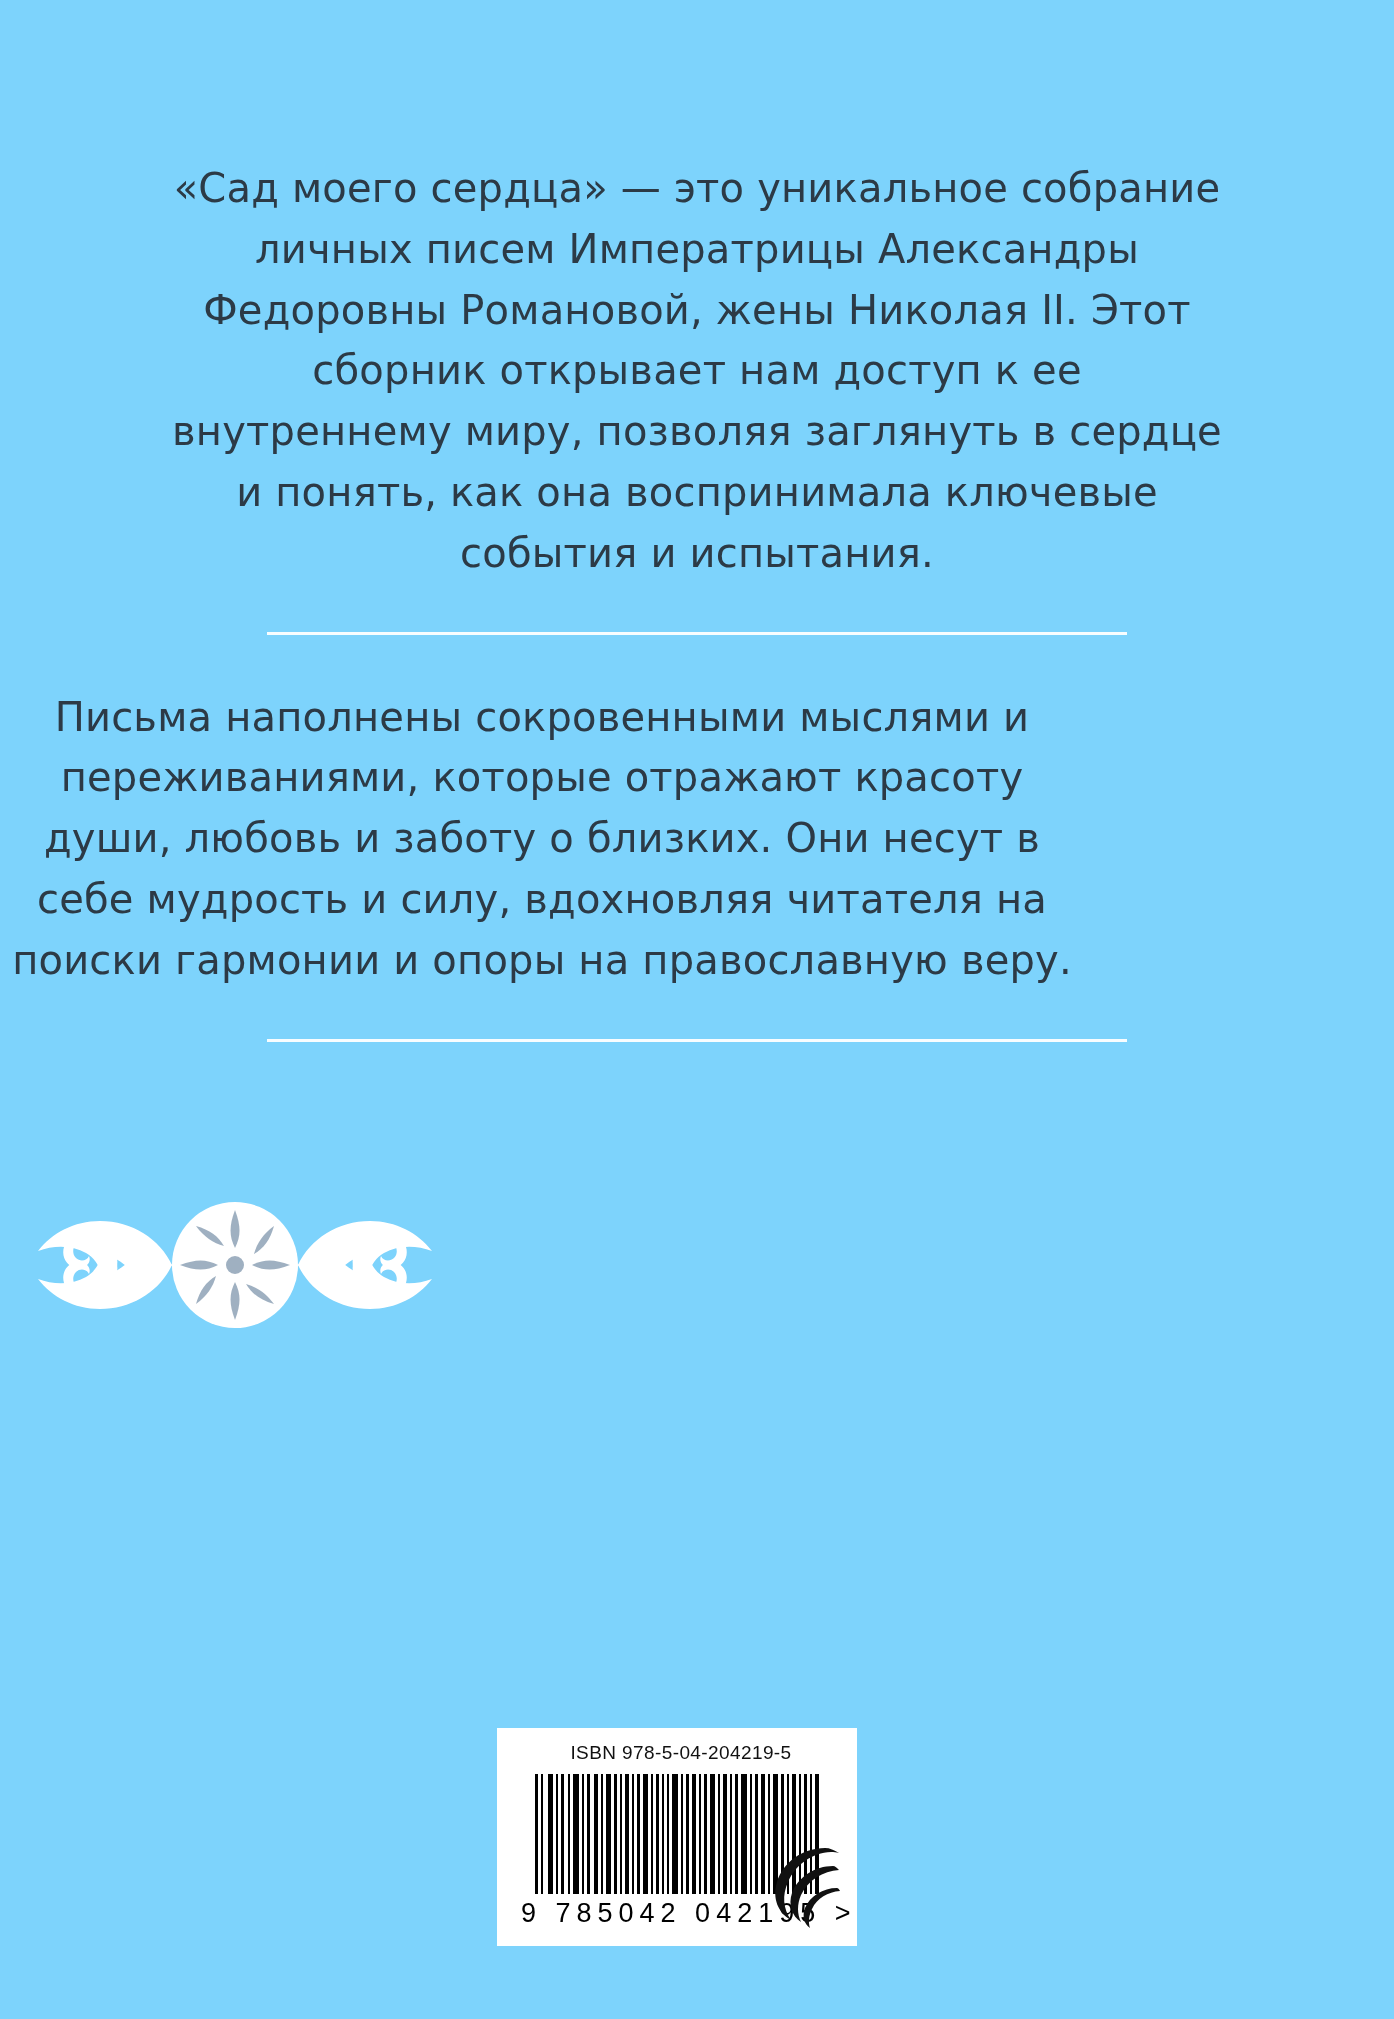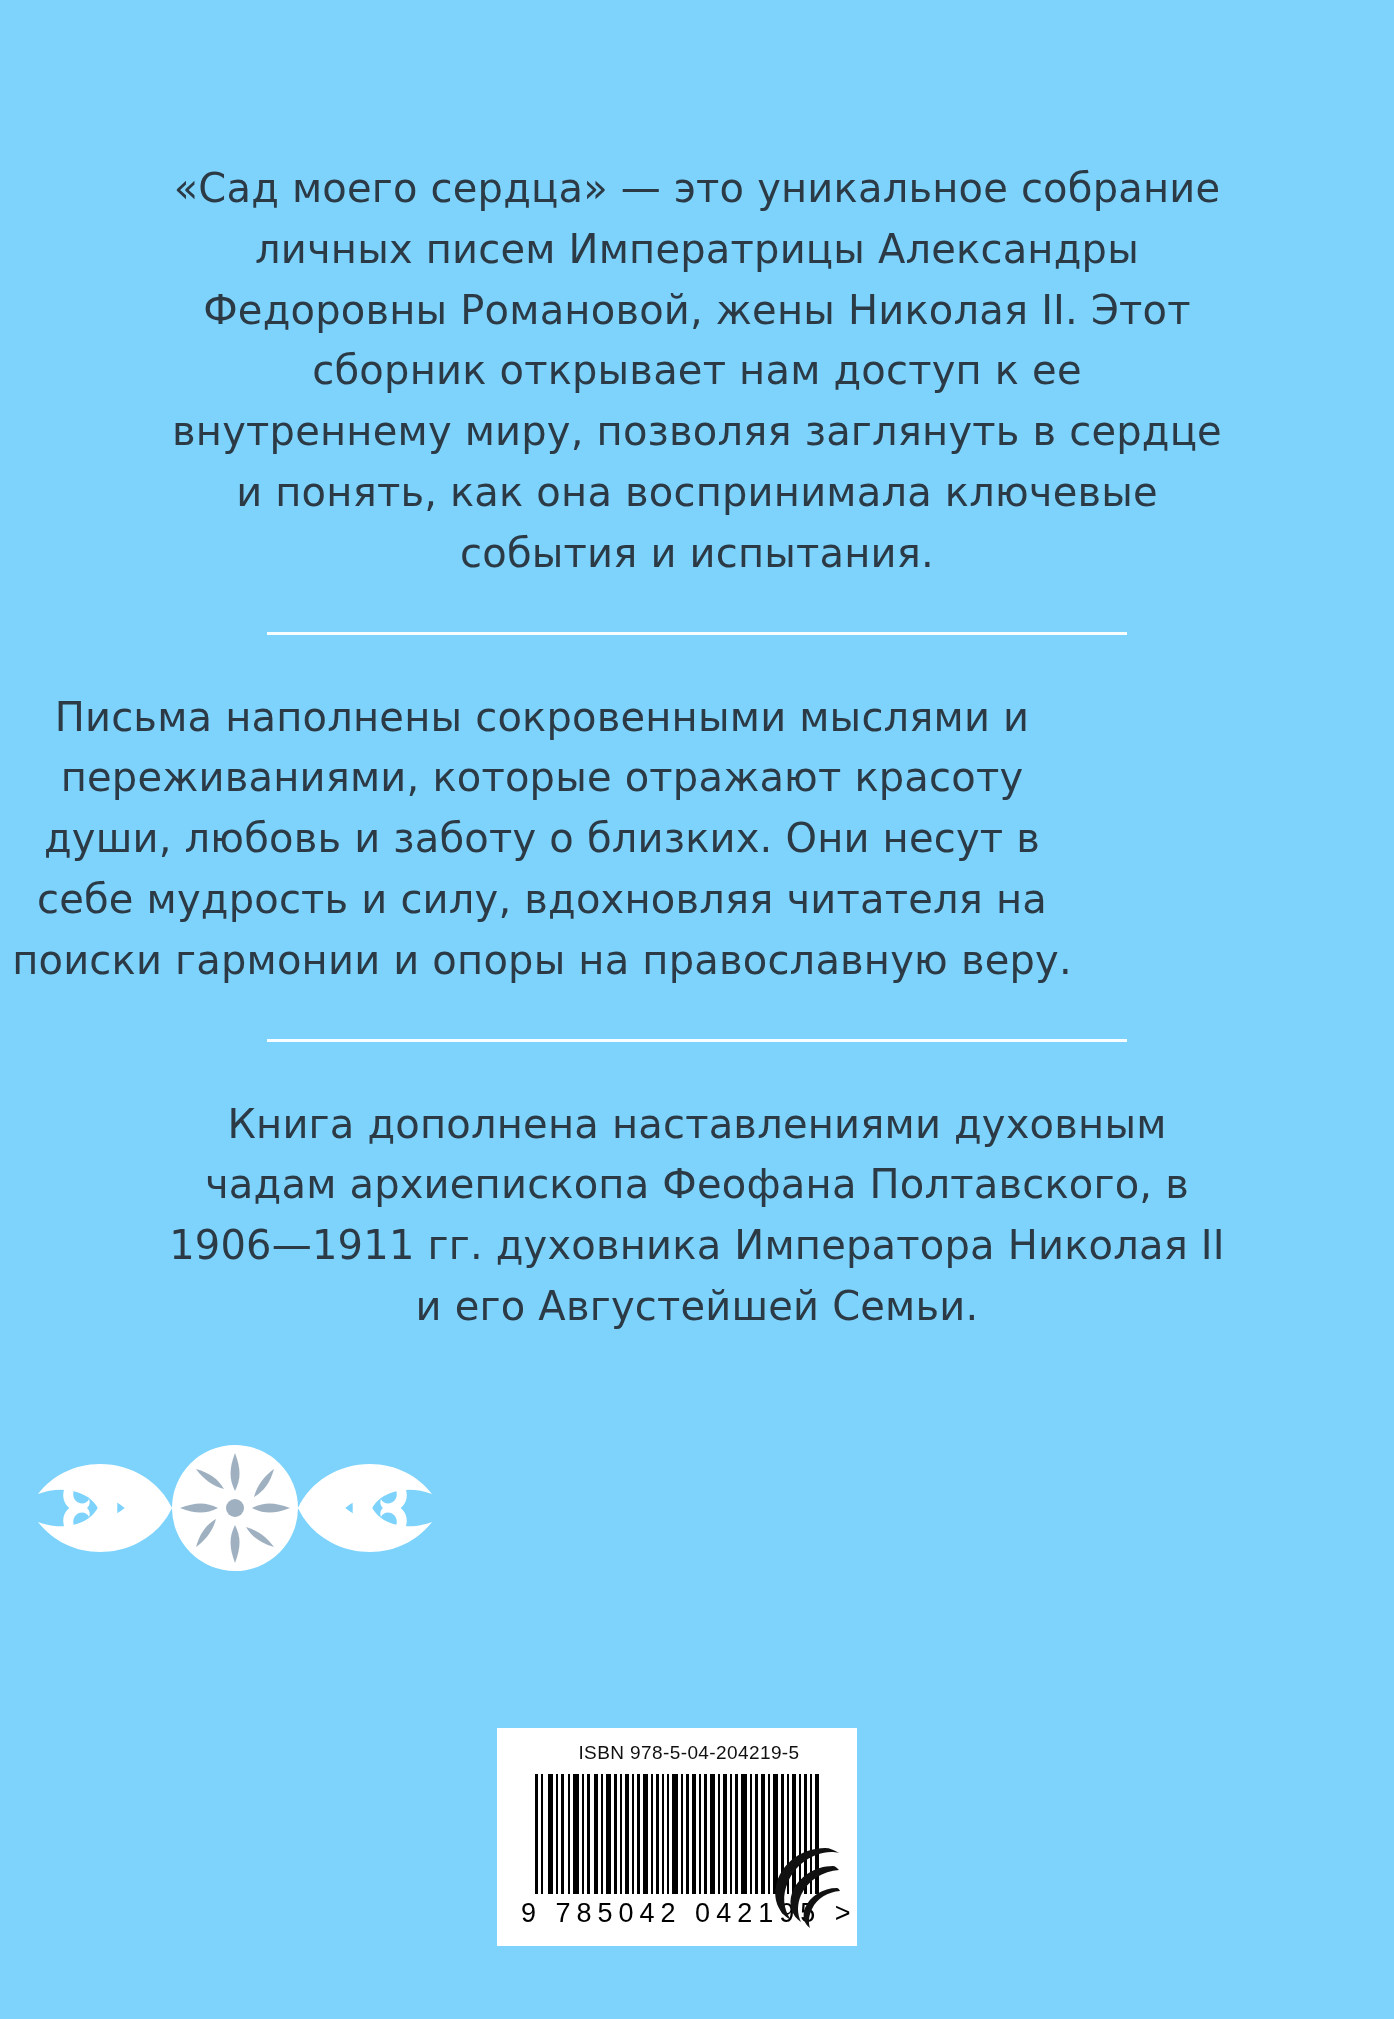--- a/index.html
+++ b/index.html
@@ -63,21 +63,21 @@
     left: 497px;
     top: 1728px;
     width: 360px;
     height: 218px;
     background: #ffffff;
     display: block;
   }
   .isbn-text {
     position: absolute;
     top: 14px;
-    left: 12px;
+    left: 4px;
     width: 360px;
     text-align: center;
     font-family: "Liberation Sans", sans-serif;
     font-size: 19px;
     color: #111111;
     letter-spacing: 0.4px;
   }
   .bars {
     position: absolute;
     top: 46px;
@@ -122,23 +122,20 @@
   </div>
 
   <div class="rule"></div>
 
   <div class="blurb block-2">
     <p>Письма наполнены сокровенными мыслями и переживаниями, которые отражают красоту души, любовь и заботу о близких. Они несут в себе мудрость и силу, вдохновляя  читателя на поиски гармонии и опоры на православную веру.</p>
   </div>
 
   <div class="rule"></div>
 
-  <div class="blurb block-3">
-    <p>Книга дополнена наставлениями духовным чадам архиепископа Феофана Полтавского, в 1906—1911 гг. духовника Императора Николая II и его Августейшей Семьи.</p>
-  </div>
 
   <div class="ornament">
     <svg width="470" height="170" viewBox="0 0 470 170" xmlns="http://www.w3.org/2000/svg">
       <g fill="#ffffff">
 
         <circle cx="235" cy="85" r="63"></circle>
 
         <path d="M172 85c-12-26-40-44-72-44-26 0-48 12-62 30 16-6 34-6 48 2 10 6 16 16 14 26-2 9-12 14-20 10-7-3-9-12-4-17 4-4 11-3 13 2 3-7-4-13-12-12-10 1-16 11-13 21 3 12 17 19 30 15 18-5 27-23 22-39 14 8 24 20 30 34z"></path>
         <path d="M172 85c-12 26-40 44-72 44-26 0-48-12-62-30 16 6 34 6 48-2 10-6 16-16 14-26-2-9-12-14-20-10-7 3-9 12-4 17 4 4 11 3 13-2 3 7-4 13-12 12-10-1-16-11-13-21 3-12 17-19 30-15 18 5 27 23 22 39 14-8 24-20 30-34z"></path>
 

